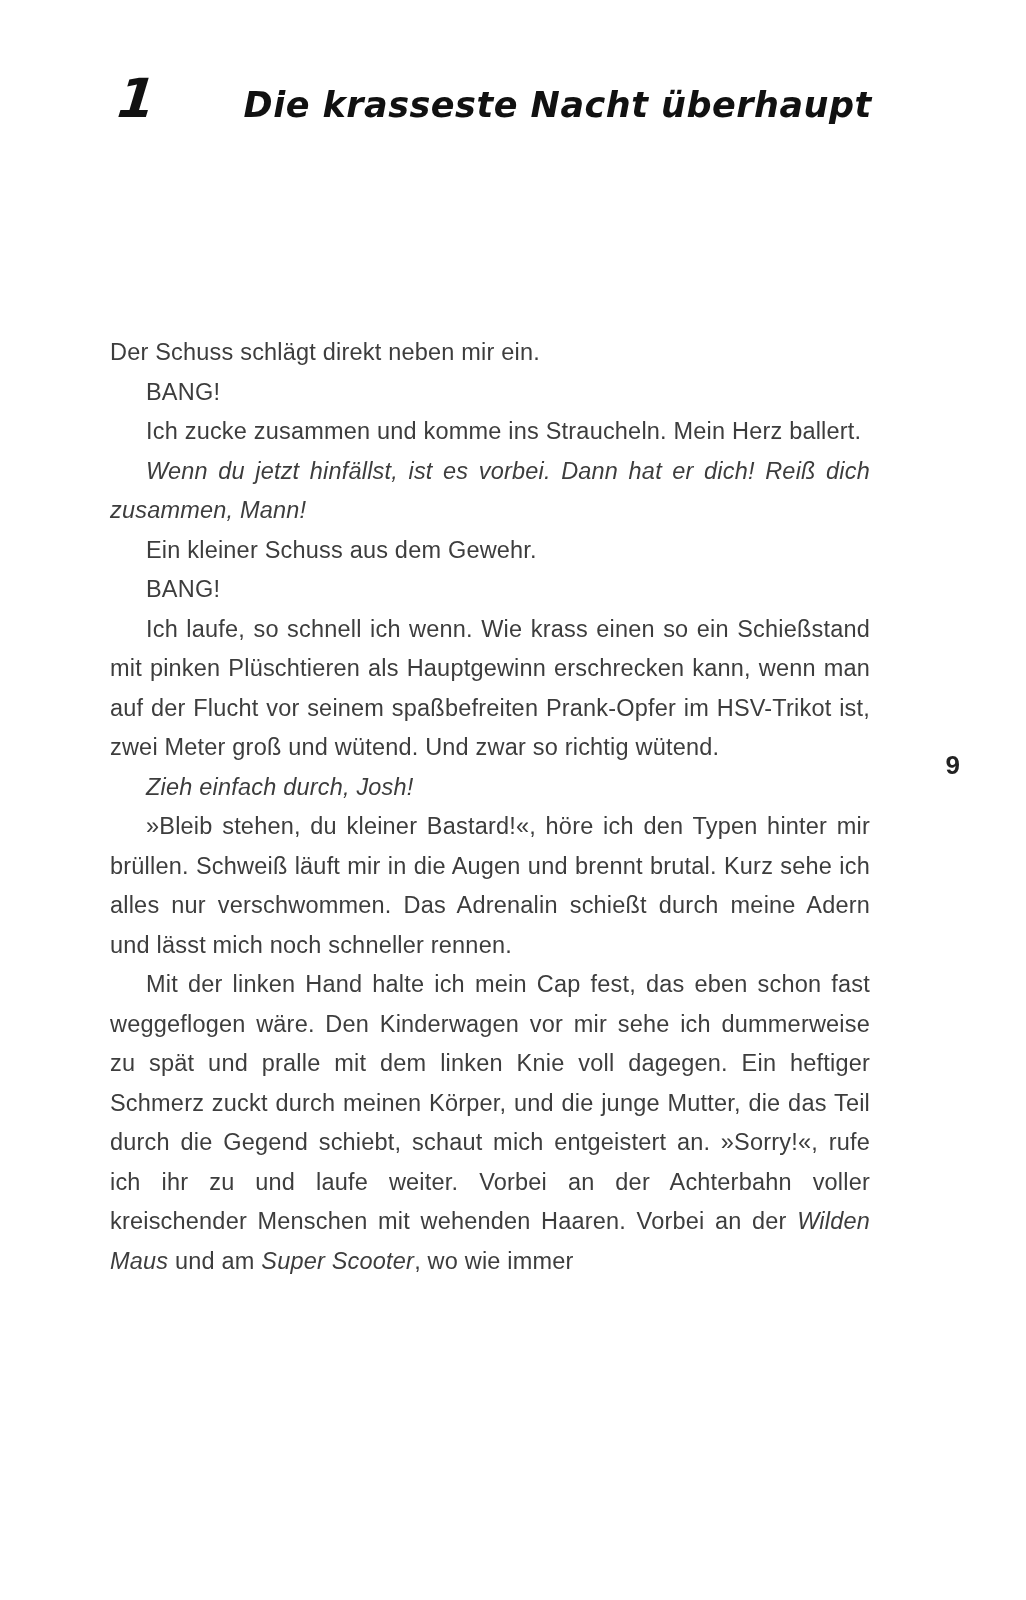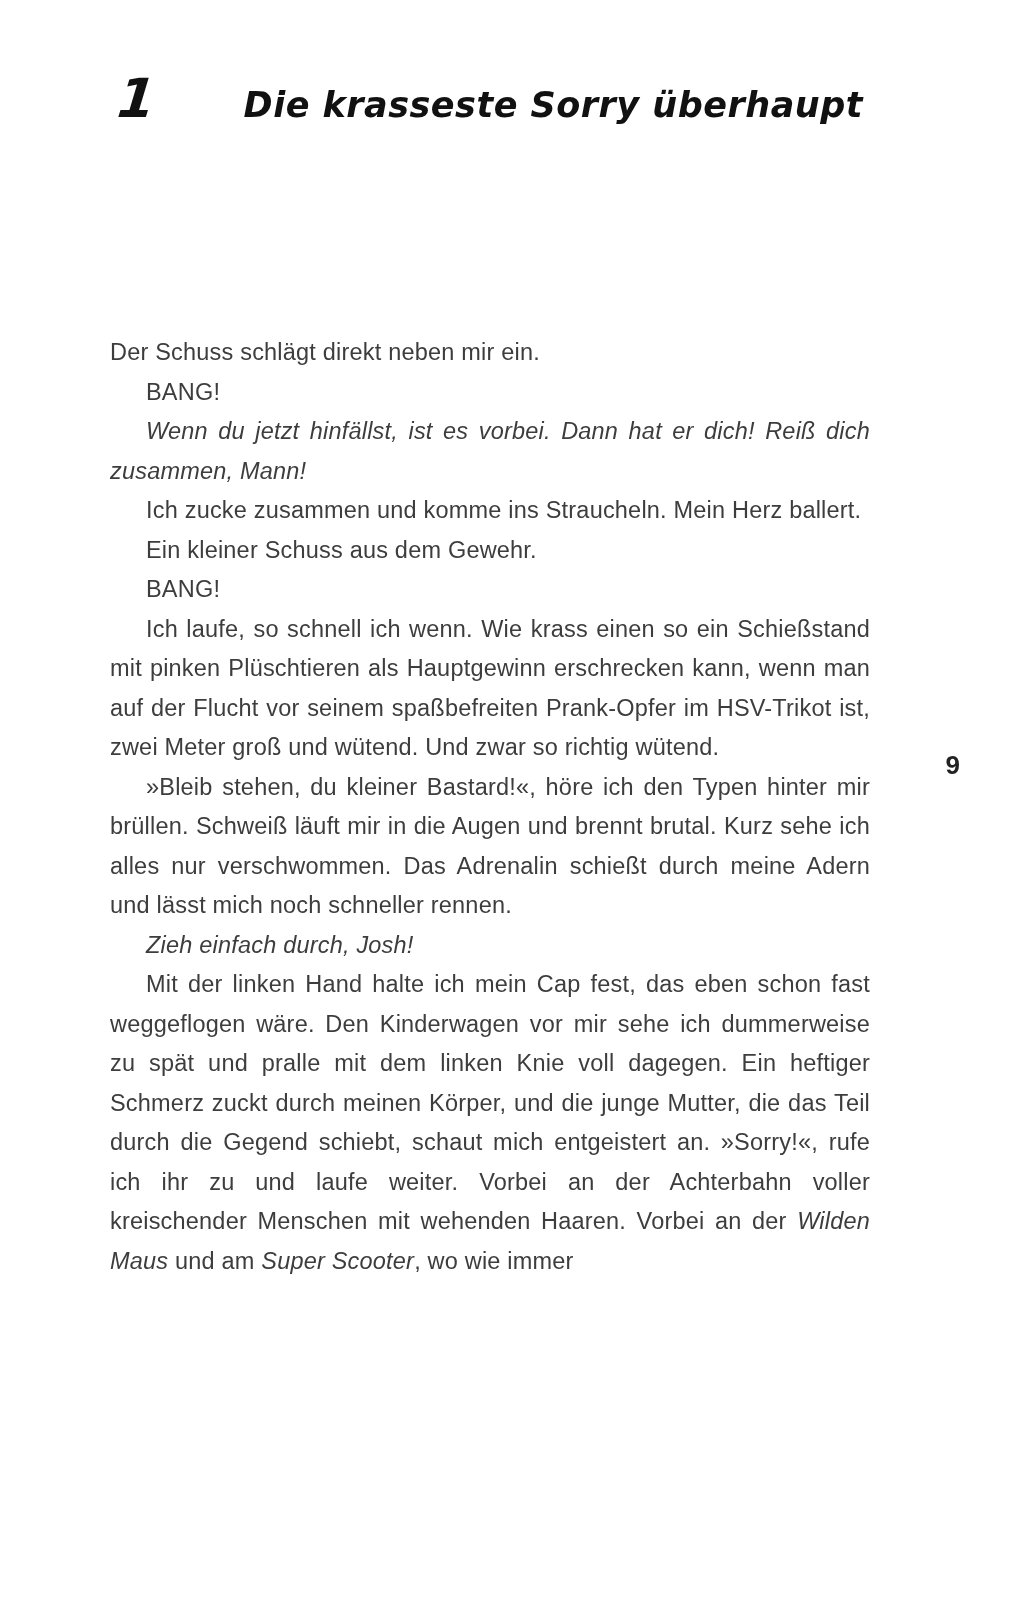--- a/index.html
+++ b/index.html
@@ -74,31 +74,31 @@
     line-height: 1;
   }
 </style>
 </head>
 <body>
 
 <div class="page">
 
   <div class="chapter-header">
     <div class="chapter-number">1</div>
-    <div class="chapter-title">Die krasseste Sorry überhaupt</div>
+    <div class="chapter-title">Die krasseste Nacht überhaupt</div>
   </div>
 
   <div class="body-text">
       <p><span>Der Schuss schlägt direkt neben mir ein.</span></p>
       <p class="indent"><span>BANG!</span></p>
+      <p class="indent"><span>Ich zucke zusammen und komme ins Straucheln. Mein Herz ballert.</span></p>
       <p class="indent"><span class="italic">Wenn du jetzt hinfällst, ist es vorbei. Dann hat er dich! Reiß dich zusammen, Mann!</span></p>
-      <p class="indent"><span>Ich zucke zusammen und komme ins Straucheln. Mein Herz ballert.</span></p>
       <p class="indent"><span>Ein kleiner Schuss aus dem Gewehr.</span></p>
       <p class="indent"><span>BANG!</span></p>
       <p class="indent"><span>Ich laufe, so schnell ich wenn. Wie krass einen so ein Schießstand mit pinken Plüschtieren als Hauptgewinn erschrecken kann, wenn man auf der Flucht vor seinem spaßbefreiten Prank-Opfer im HSV-Trikot ist, zwei Meter groß und wütend. Und zwar so richtig wütend.</span></p>
+      <p class="indent"><span class="italic">Zieh einfach durch, Josh!</span></p>
       <p class="indent"><span>»Bleib stehen, du kleiner Bastard!«, höre ich den Typen hinter mir brüllen. Schweiß läuft mir in die Augen und brennt brutal. Kurz sehe ich alles nur verschwommen. Das Adrenalin schießt durch meine Adern und lässt mich noch schneller rennen.</span></p>
-      <p class="indent"><span class="italic">Zieh einfach durch, Josh!</span></p>
       <p class="indent"><span>Mit der linken Hand halte ich mein Cap fest, das eben schon fast weggeflogen wäre. Den Kinderwagen vor mir sehe ich dummerweise zu spät und pralle mit dem linken Knie voll dagegen. Ein heftiger Schmerz zuckt durch meinen Körper, und die junge Mutter, die das Teil durch die Gegend schiebt, schaut mich entgeistert an. »Sorry!«, rufe ich ihr zu und laufe weiter. Vorbei an der Achterbahn voller kreischender Menschen mit wehenden Haaren. Vorbei an der </span><span class="italic">Wilden Maus</span><span> und am </span><span class="italic">Super Scooter</span><span>, wo wie immer</span></p>
     </div>
 
   <div class="page-number">9</div>
 
 </div>
 
 </body></html>

